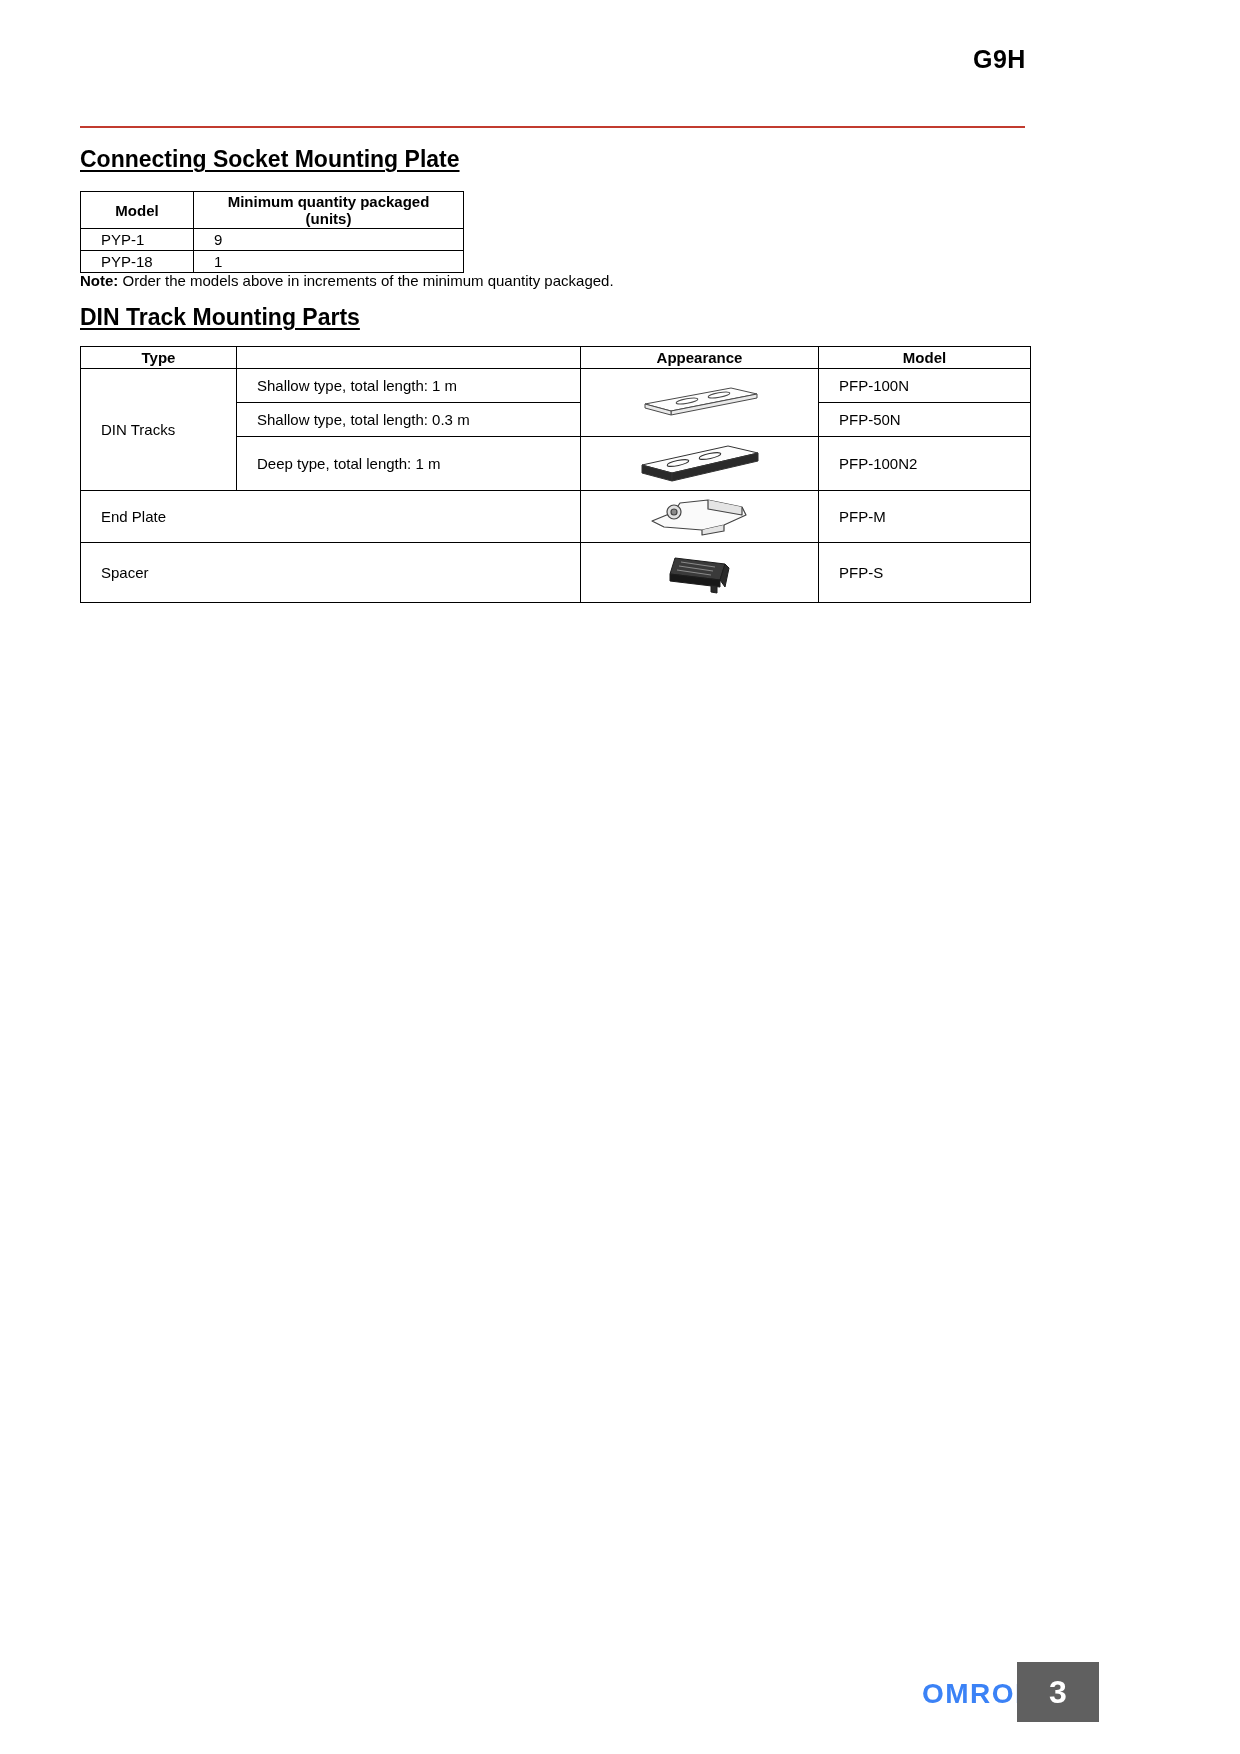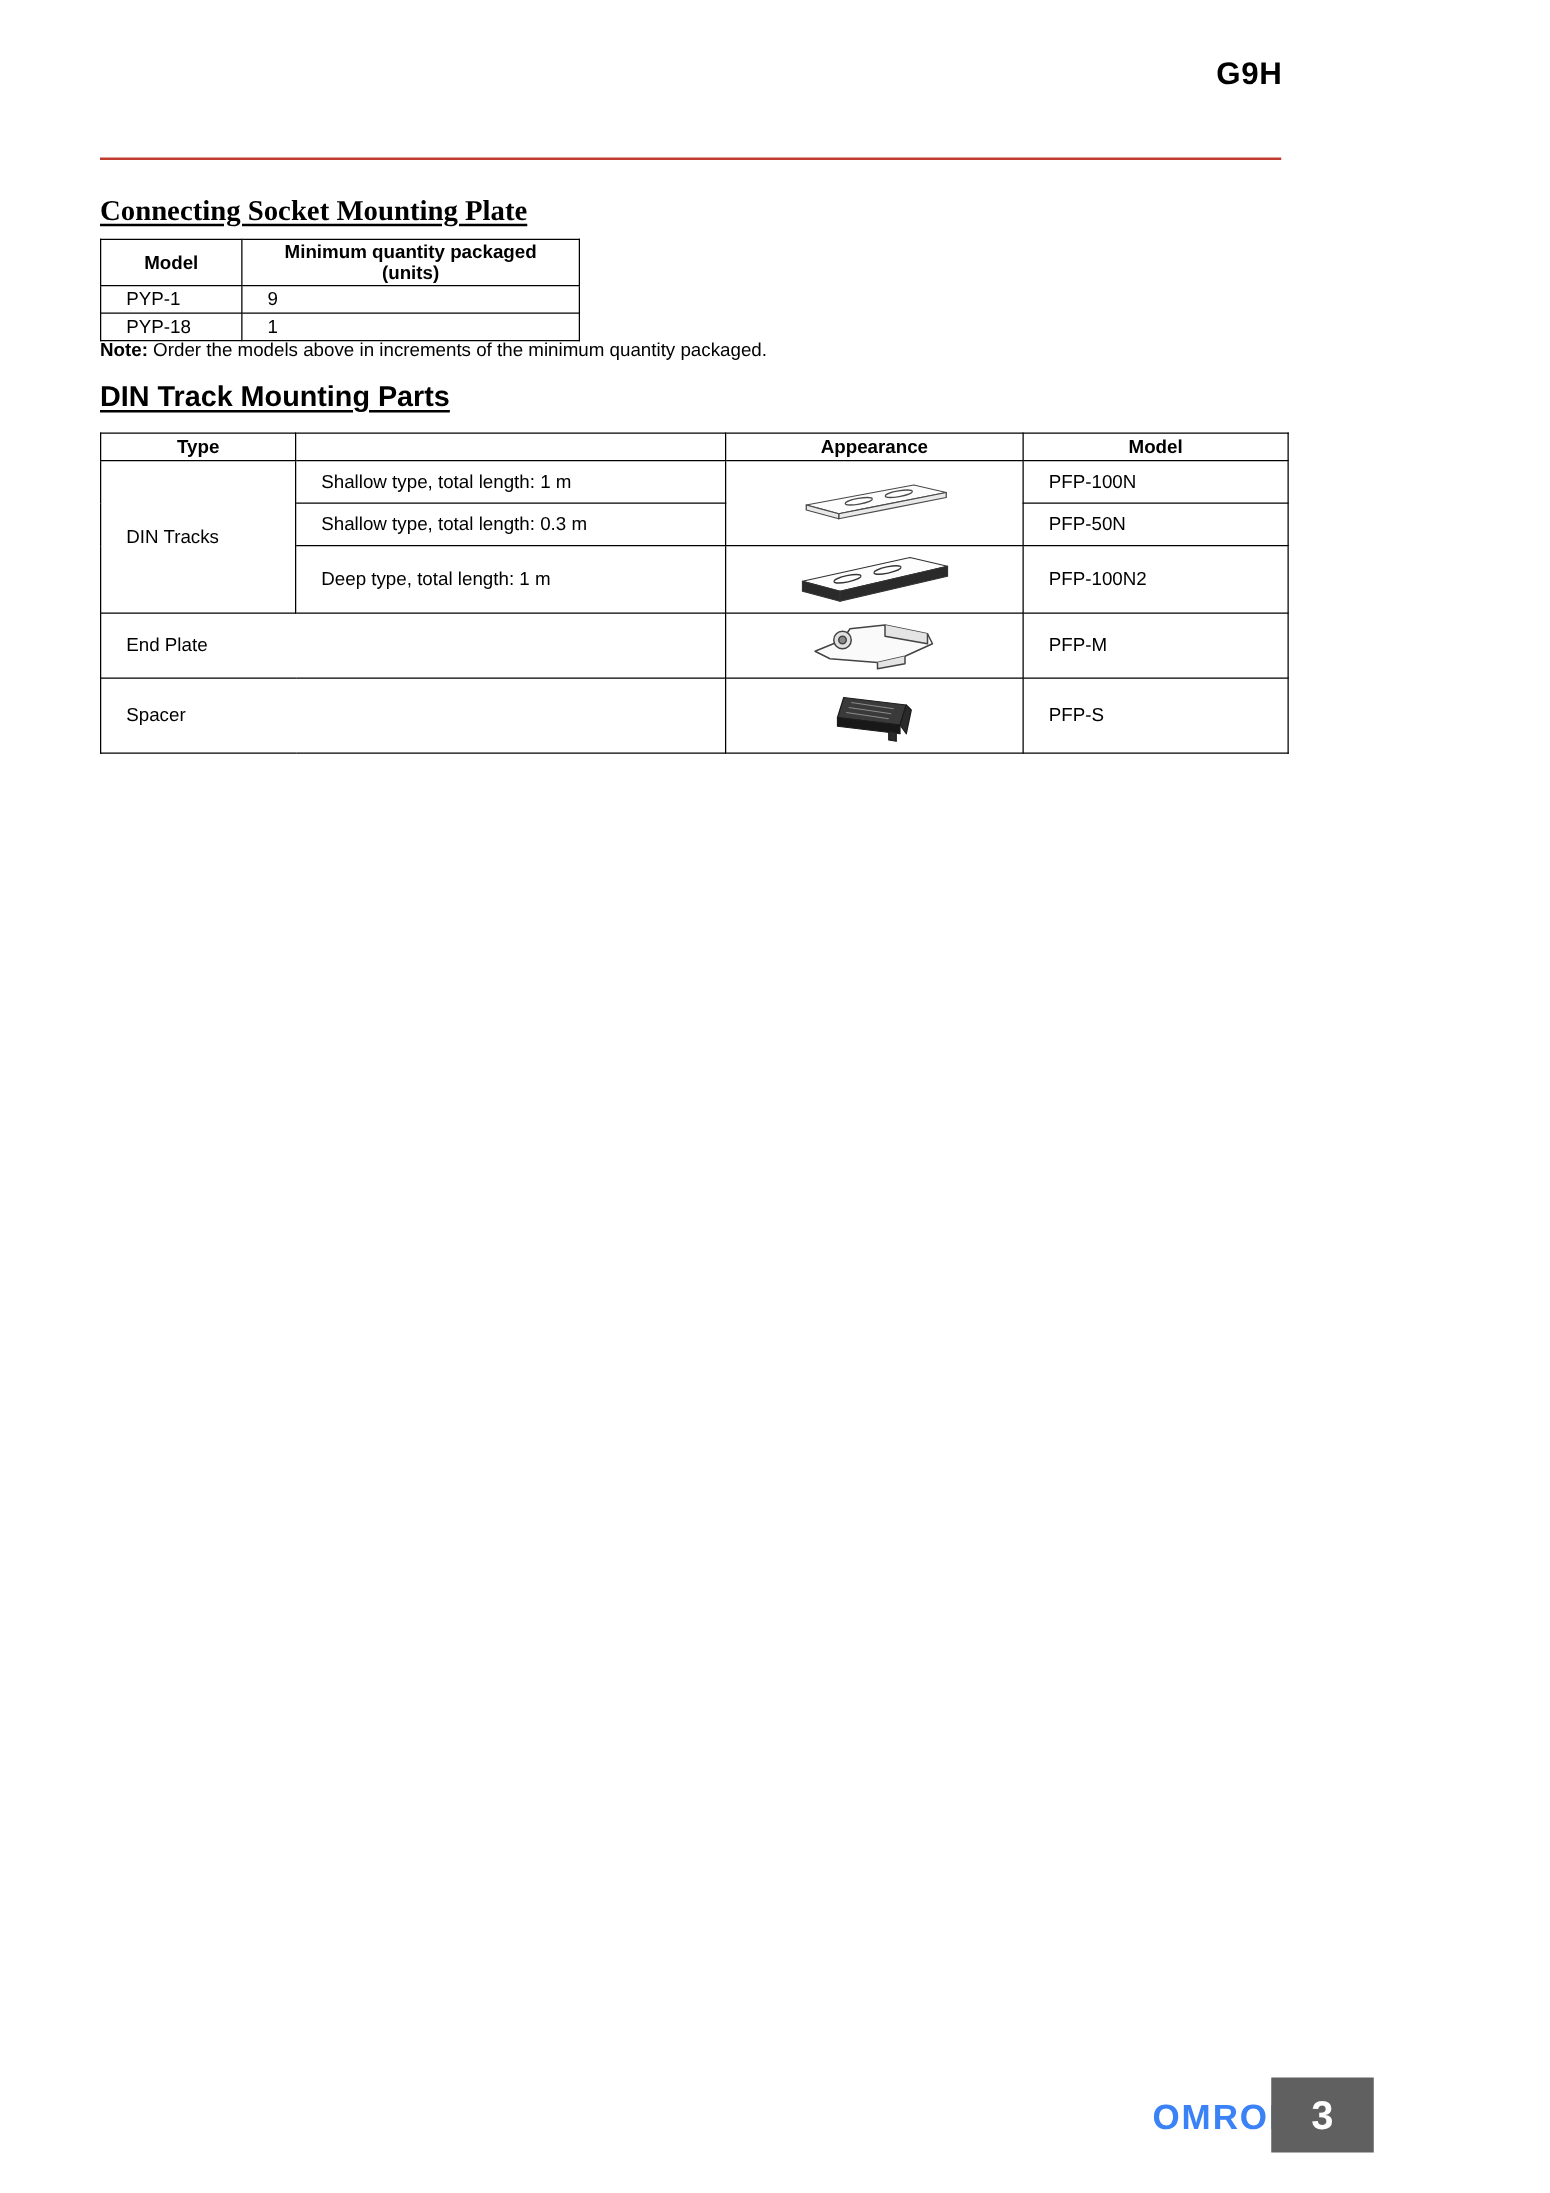--- a/index.html
+++ b/index.html
@@ -21,21 +21,21 @@
     width: 945px; height: 2px; background: #c23b2f;
   }
 
   .section-title {
     position: absolute; left: 80px; margin: 0;
     font-size: 23px; font-weight: bold;
     text-decoration: underline;
     text-decoration-thickness: 2px;
     text-underline-offset: 3px;
   }
-  .s1 { top: 156px; font-family: Liberation Serif, serif; }
+  .s1 { top: 146px; }
   .s2 { top: 304px; }
 
   table.tbl {
     position: absolute; border-collapse: collapse;
     font-size: 15px;
   }
   table.tbl th, table.tbl td {
     border: 1px solid #000;
     padding: 1px 20px;
     vertical-align: middle;

